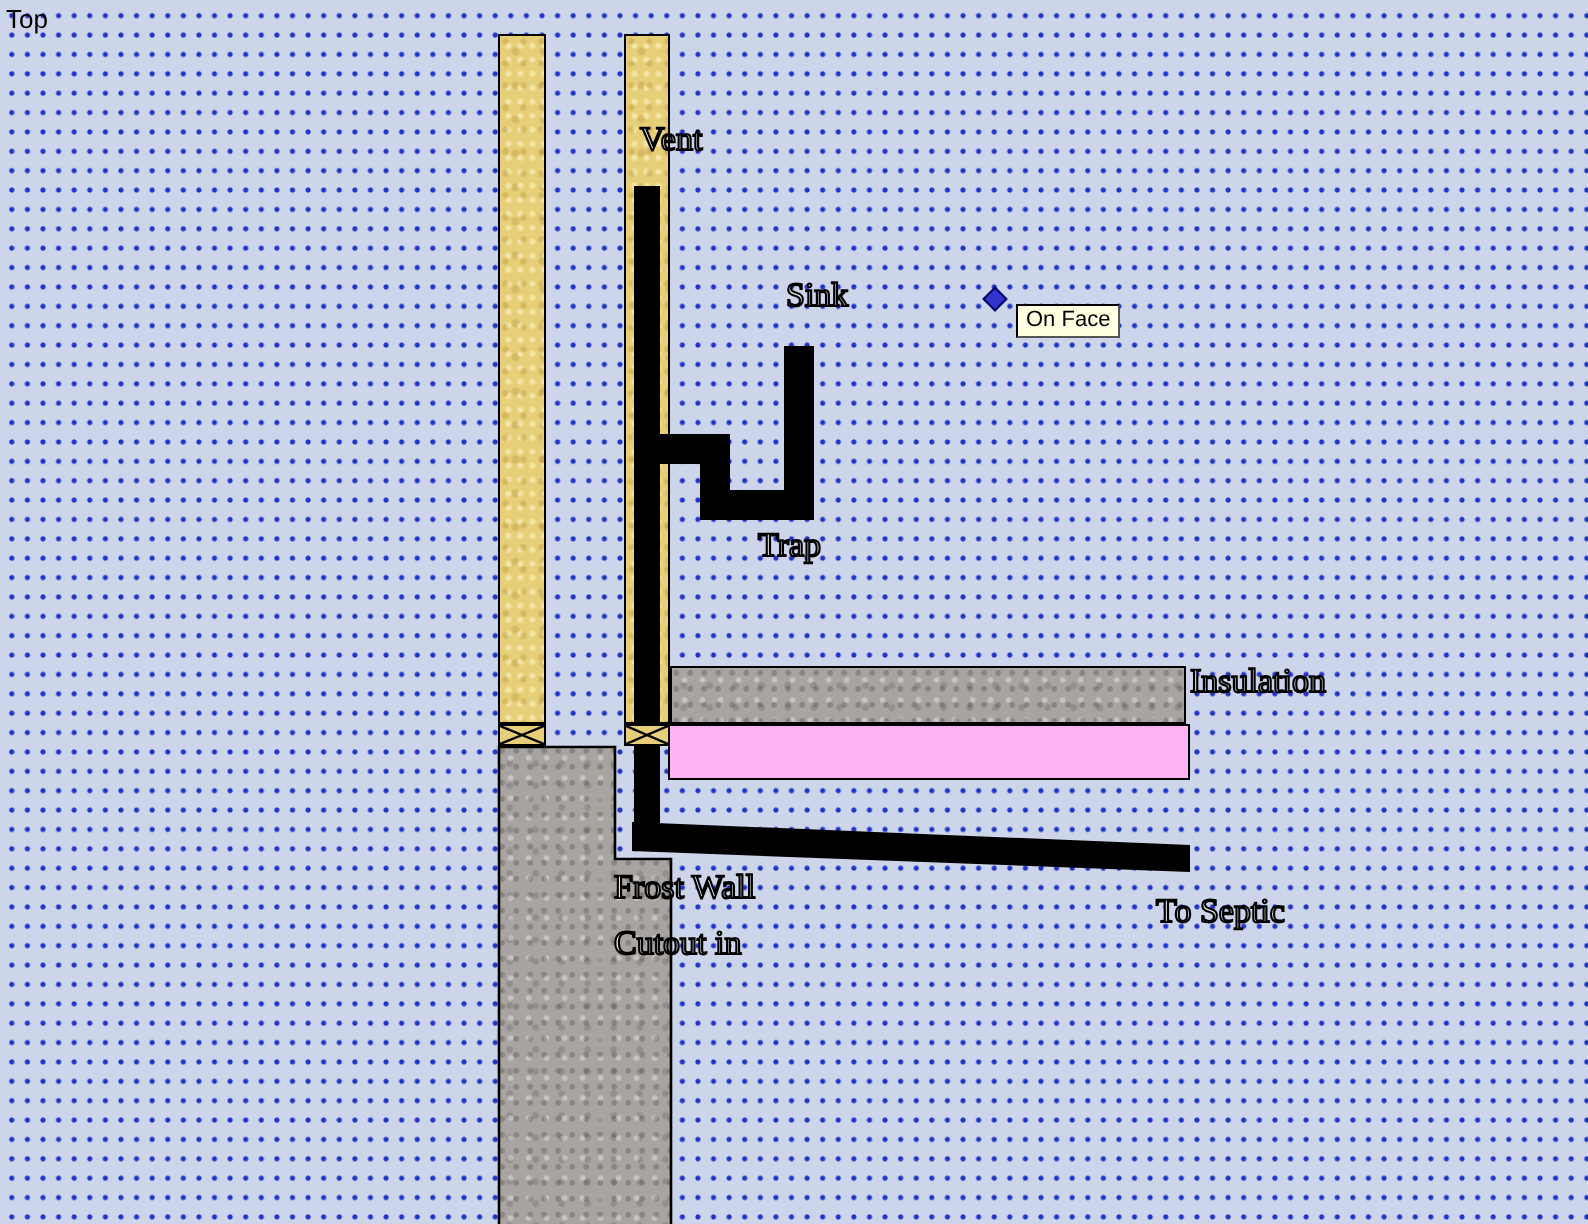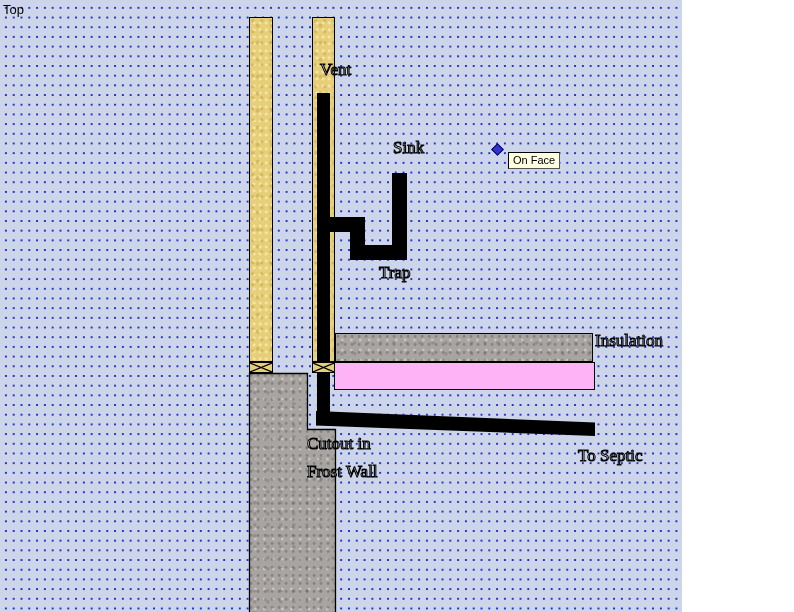--- a/index.html
+++ b/index.html
@@ -1,20 +1,20 @@
 <!DOCTYPE html>
 <html style="--background: #cdd5ea; --grid_dot: #2233c8; --lumber: #e7cf79; --concrete: #a8a4a1; --insulation: #ffb3f7; --pipe: #000000; --edge: #000000; --tooltip_bg: #ffffe1; --marker_blue: #3232cc; --label_fill: #eef2fb;"><head>
 <meta charset="utf-8">
 <style>
   html,body{margin:0;padding:0;}
   body{font-family:"Liberation Sans",sans-serif;}
 
   .viewport{
     position:relative;
-    width:682px;height:612px;
+    width:794px;height:612px;
     overflow:hidden;
     background-color:var(--background,#cdd5ea);
     background-image:radial-gradient(circle, var(--grid_dot,#2233c8) 1.05px, rgba(0,0,0,0) 1.5px);
     background-size:7.8px 9.7px;
     background-position:2px 3px;
   }
 
   .view-name{
     position:absolute;left:3px;top:2px;
     font:13px/16px "Liberation Sans",sans-serif;
@@ -143,21 +143,21 @@
     </svg>
   </div>
 
   <div class="ann ann-vent">Vent</div>
   <div class="ann ann-sink">Sink</div>
   <div class="ann ann-trap">Trap</div>
   <div class="ann ann-slab">
     <span>Insulation</span>
   </div>
   <div class="ann ann-cutout">
+    <span>Frost Wall</span>
     <span>Cutout in</span>
-    <span>Frost Wall</span>
   </div>
   <div class="ann ann-septic">To Septic</div>
 
   <div class="marker"></div>
   <div class="tooltip">On Face</div>
 
 </div>
 
 </body></html>

